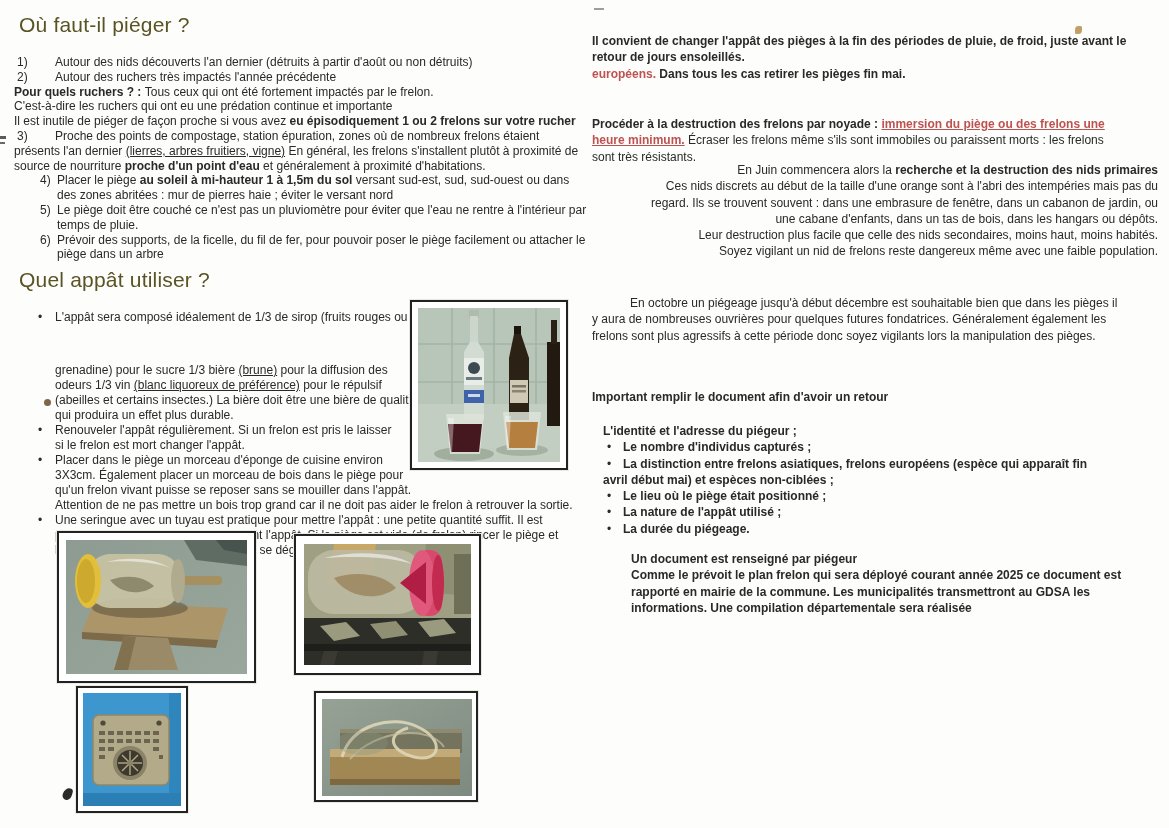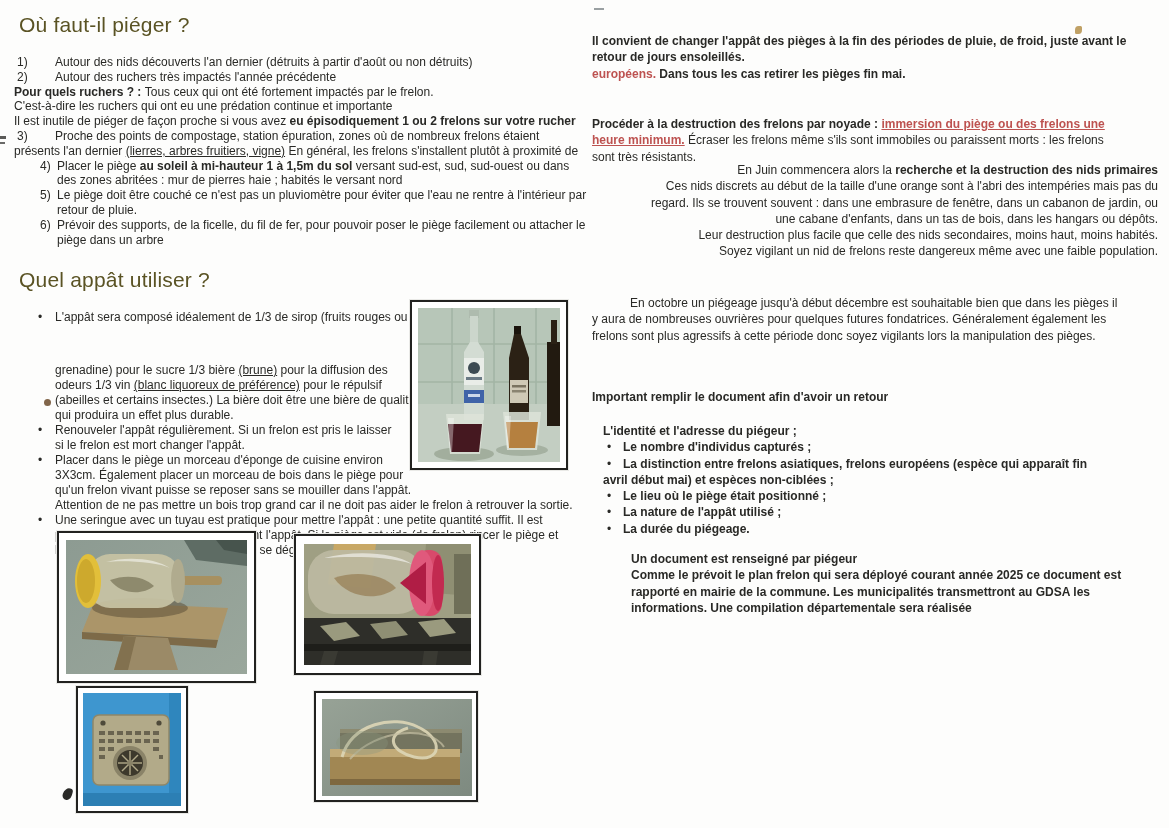--- a/index.html
+++ b/index.html
@@ -48,24 +48,25 @@
 <h1 class="sec" style="left:19px;top:13px;">Où faut-il piéger ?</h1>
 
 <div class="rich lh146" style="left:14px;top:55px;width:556px;">
     <div class="ln" style="padding-left: 41px;"><span class="mk" style="left: 3px;">1)</span><span>Autour des nids découverts l'an dernier (détruits à partir d'août ou non détruits)</span></div>
     <div class="ln" style="padding-left: 41px;"><span class="mk" style="left: 3px;">2)</span><span>Autour des ruchers très impactés l'année précédente</span></div>
     <div class="ln"><span class="b">Pour quels ruchers ? : </span><span>Tous ceux qui ont été fortement impactés par le frelon.</span></div>
     <div class="ln"><span>C'est-à-dire les ruchers qui ont eu une prédation continue et importante</span></div>
     <div class="ln"><span>Il est inutile de piéger de façon proche si vous avez </span><span class="b">eu épisodiquement 1 ou 2 frelons sur votre rucher</span></div>
     <div class="ln" style="padding-left: 41px;"><span class="mk" style="left: 3px;">3)</span><span>Proche des points de compostage, station épuration, zones où de nombreux frelons étaient</span></div>
     <div class="ln"><span>présents l'an dernier </span><span class="u">(lierres, arbres fruitiers, vigne)</span><span> En général, les frelons s'installent plutôt à proximité de</span></div>
+    <div class="ln"><span>source de nourriture </span><span class="b">proche d'un point d'eau</span><span> et généralement à proximité d'habitations.</span></div>
     <div class="ln" style="padding-left: 43px;"><span class="mk" style="left: 26px;">4)</span><span>Placer le piège </span><span class="b">au soleil à mi-hauteur 1 à 1,5m du sol</span><span> versant sud-est, sud, sud-ouest ou dans</span></div>
-    <div class="ln" style="padding-left: 43px;"><span>des zones abritées : mur de pierres haie ; habités le versant nord</span></div>
+    <div class="ln" style="padding-left: 43px;"><span>des zones abritées : mur de pierres haie ; éviter le versant nord</span></div>
     <div class="ln" style="padding-left: 43px;"><span class="mk" style="left: 26px;">5)</span><span>Le piège doit être couché ce n'est pas un pluviomètre pour éviter que l'eau ne rentre à l'intérieur par</span></div>
-    <div class="ln" style="padding-left: 43px;"><span>retour de pluie.</span></div>
+    <div class="ln" style="padding-left: 43px;"><span>temps de pluie.</span></div>
     <div class="ln" style="padding-left: 43px;"><span class="mk" style="left: 26px;">6)</span><span>Prévoir des supports, de la ficelle, du fil de fer, pour pouvoir poser le piège facilement ou attacher le</span></div>
     <div class="ln" style="padding-left: 43px;"><span>piège dans un arbre</span></div>
   </div>
 
 <h1 class="sec" style="left:19px;top:268px;">Quel appât utiliser ?</h1>
 
 <div class="rich lh150" style="left:14px;top:310px;width:556px;">
     <div class="ln" style="padding-left: 41px;"><span class="mk" style="left: 24px;">•</span><span>L'appât sera composé idéalement de 1/3 de sirop (fruits rouges ou</span></div>
     <div class="ln" style="padding-left: 41px; margin-top: 38px;"><span>grenadine) pour le sucre 1/3 bière </span><span class="u">(brune)</span><span> pour la diffusion des</span></div>
     <div class="ln" style="padding-left: 41px;"><span>odeurs 1/3 vin </span><span class="u">(blanc liquoreux de préférence)</span><span> pour le répulsif</span></div>

